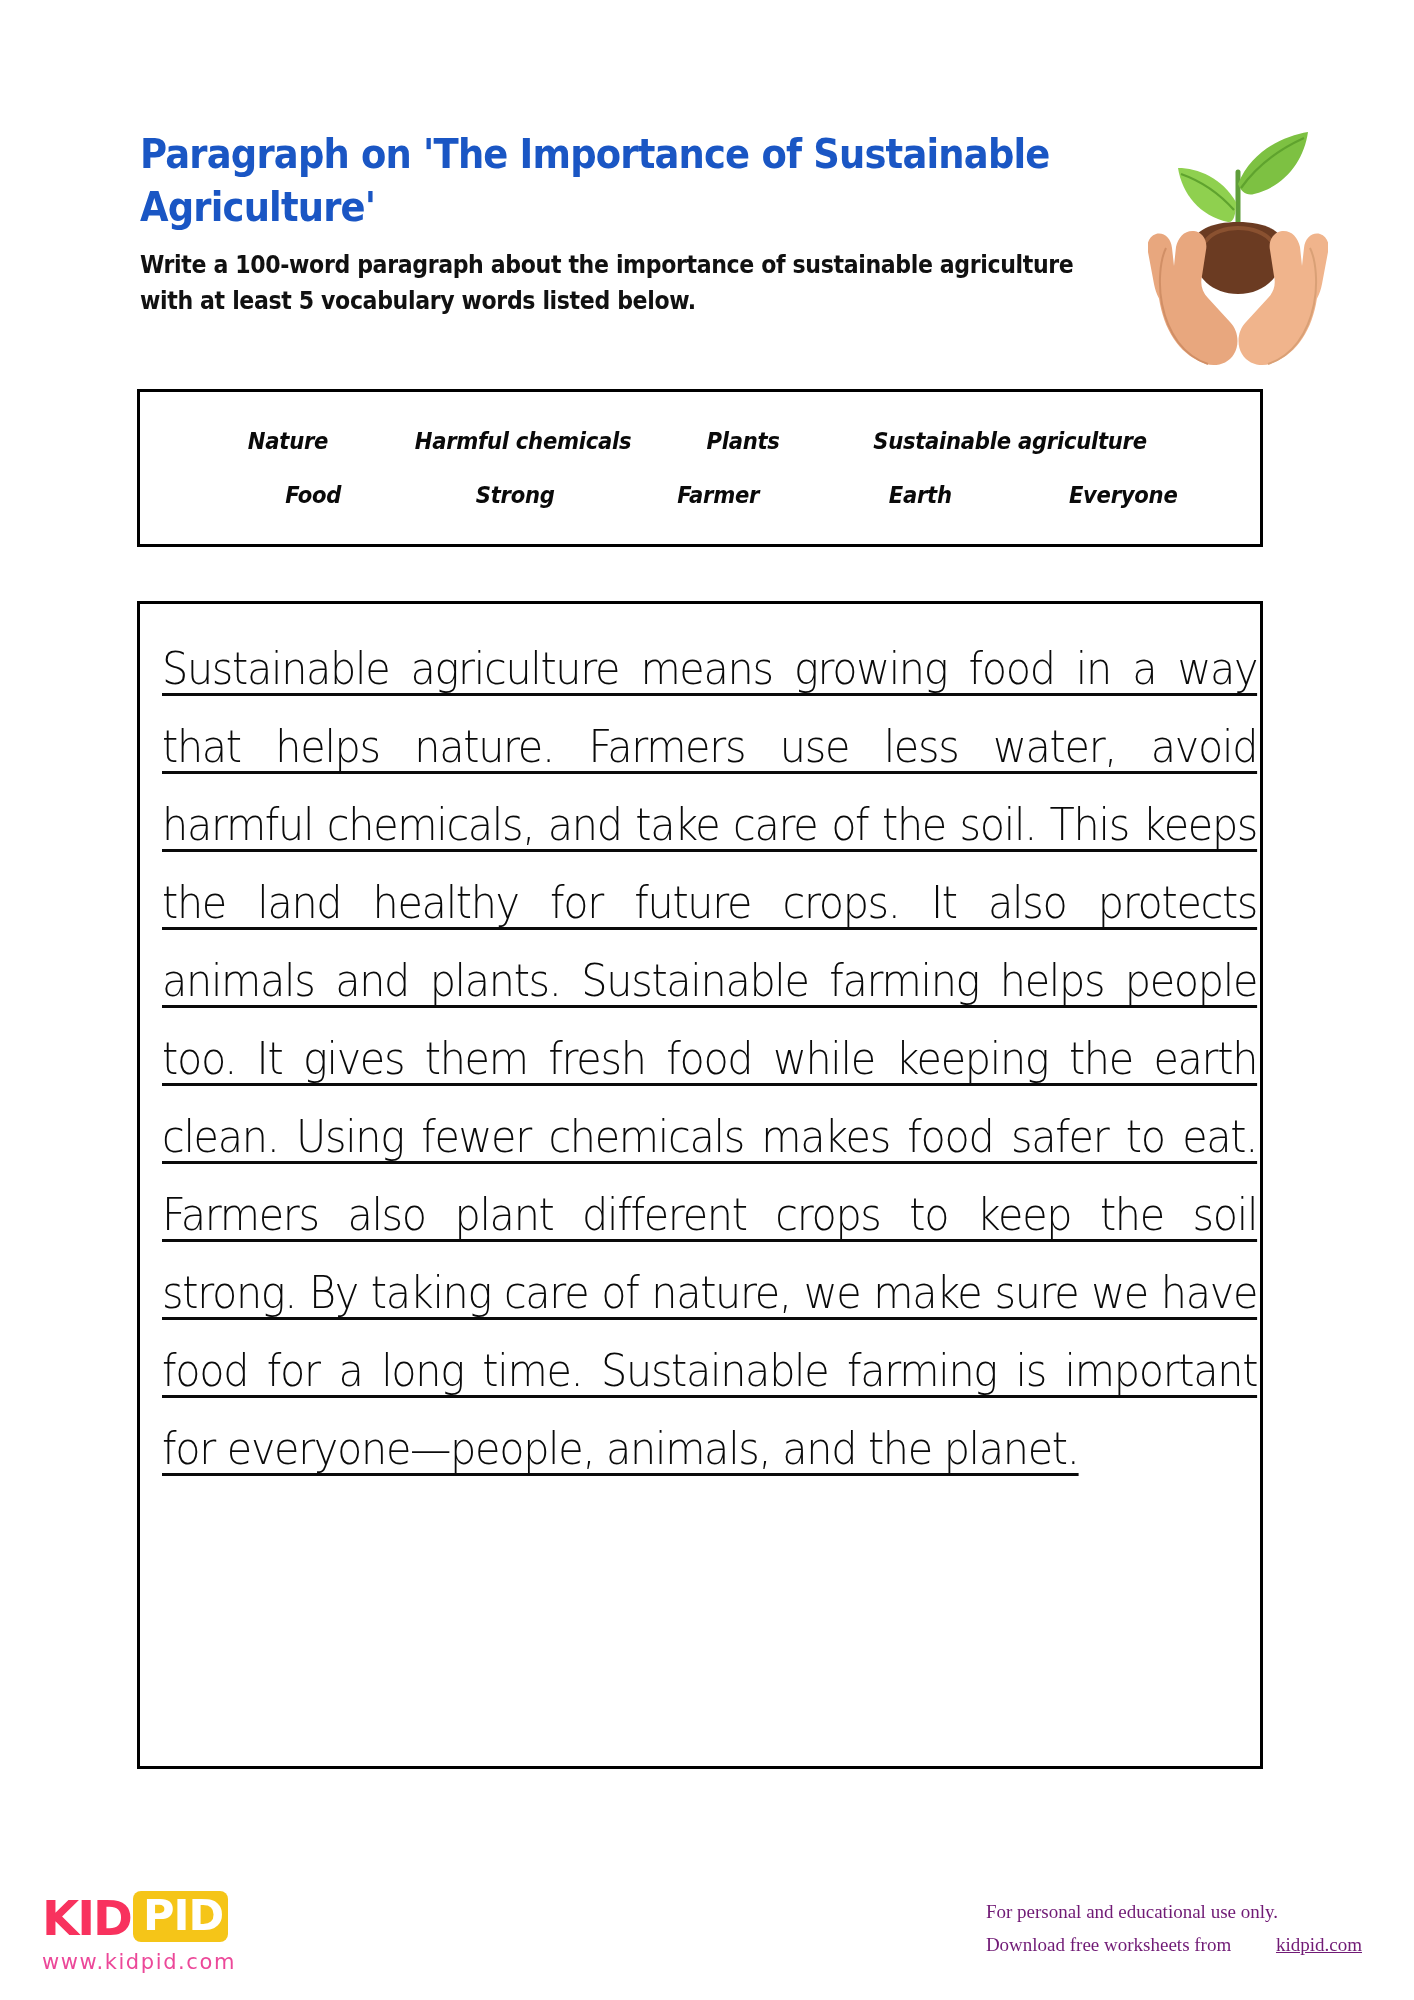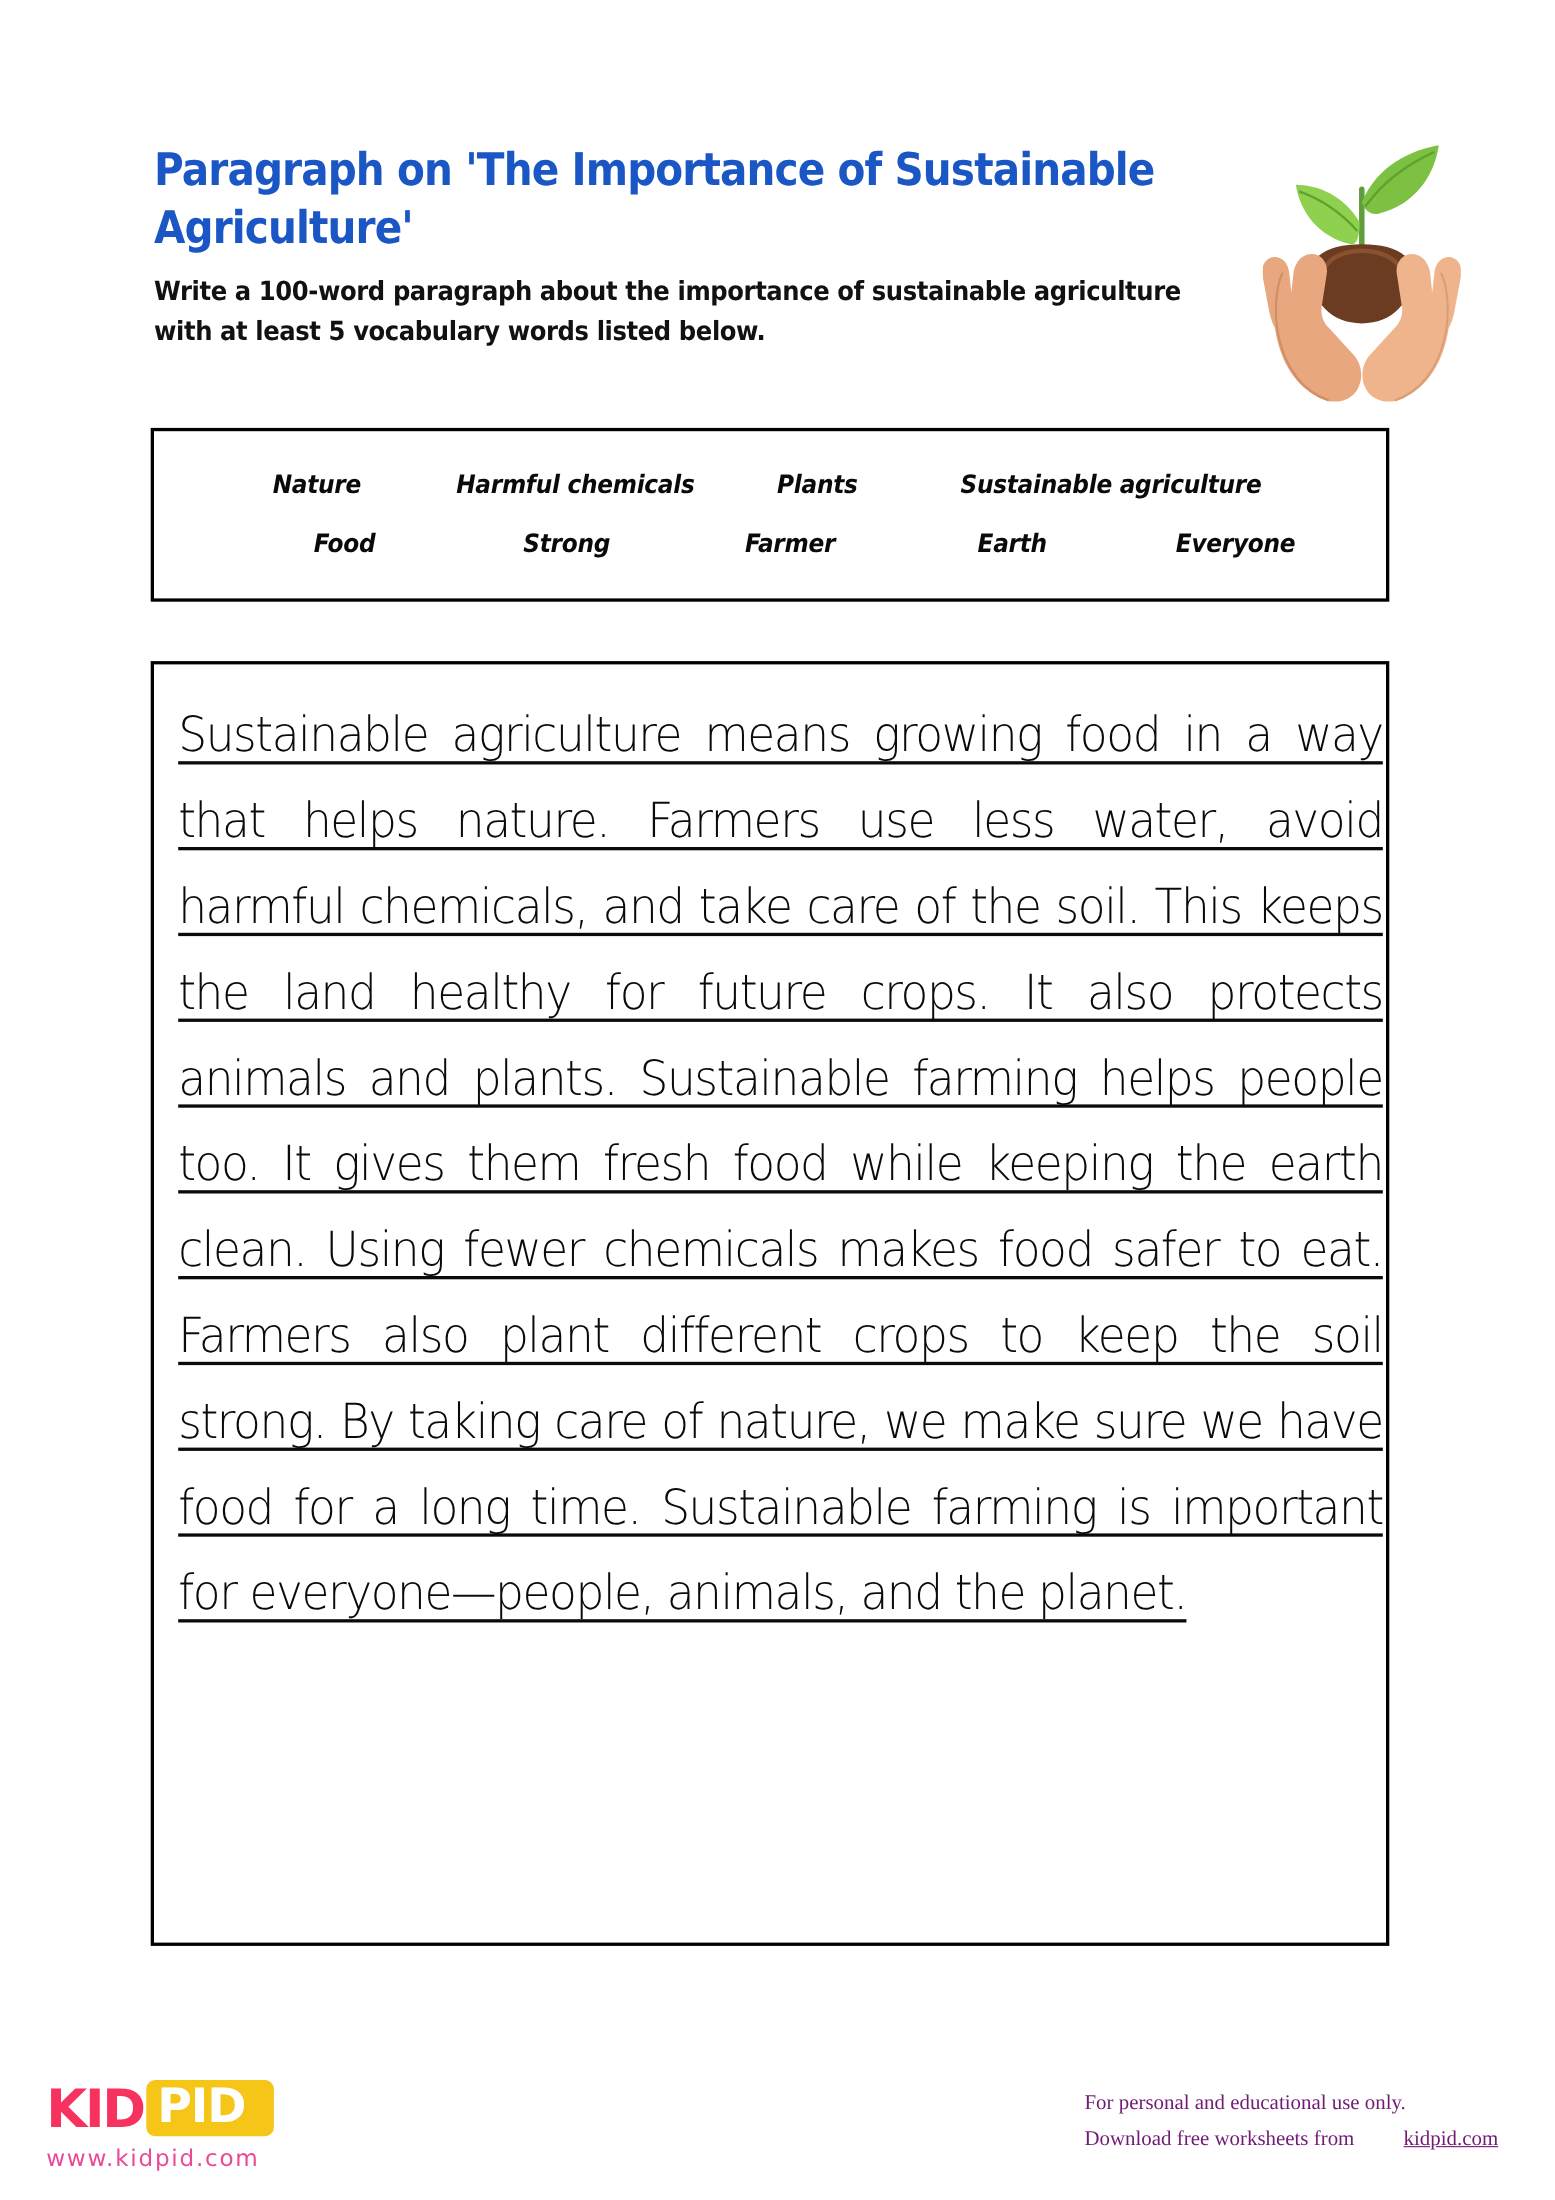--- a/index.html
+++ b/index.html
@@ -141,21 +141,21 @@
     letter-spacing:-2px;
     line-height:1;
   }
   .logo-pid{
     font-family:"DejaVu Sans", sans-serif;
     font-weight:bold;
     font-size:43px;
     color:#ffffff;
     background:#f5c518;
     border-radius:8px;
-    padding:3px 26px 5px 10px;
+    padding:3px 5px 5px 10px;
     letter-spacing:-1px;
     line-height:1;
     margin-left:2px;
   }
   .logo-url{
     font-family:"DejaVu Sans", sans-serif;
     font-size:21px;
     color:#ec4899;
     letter-spacing:1.6px;
     margin-top:8px;

